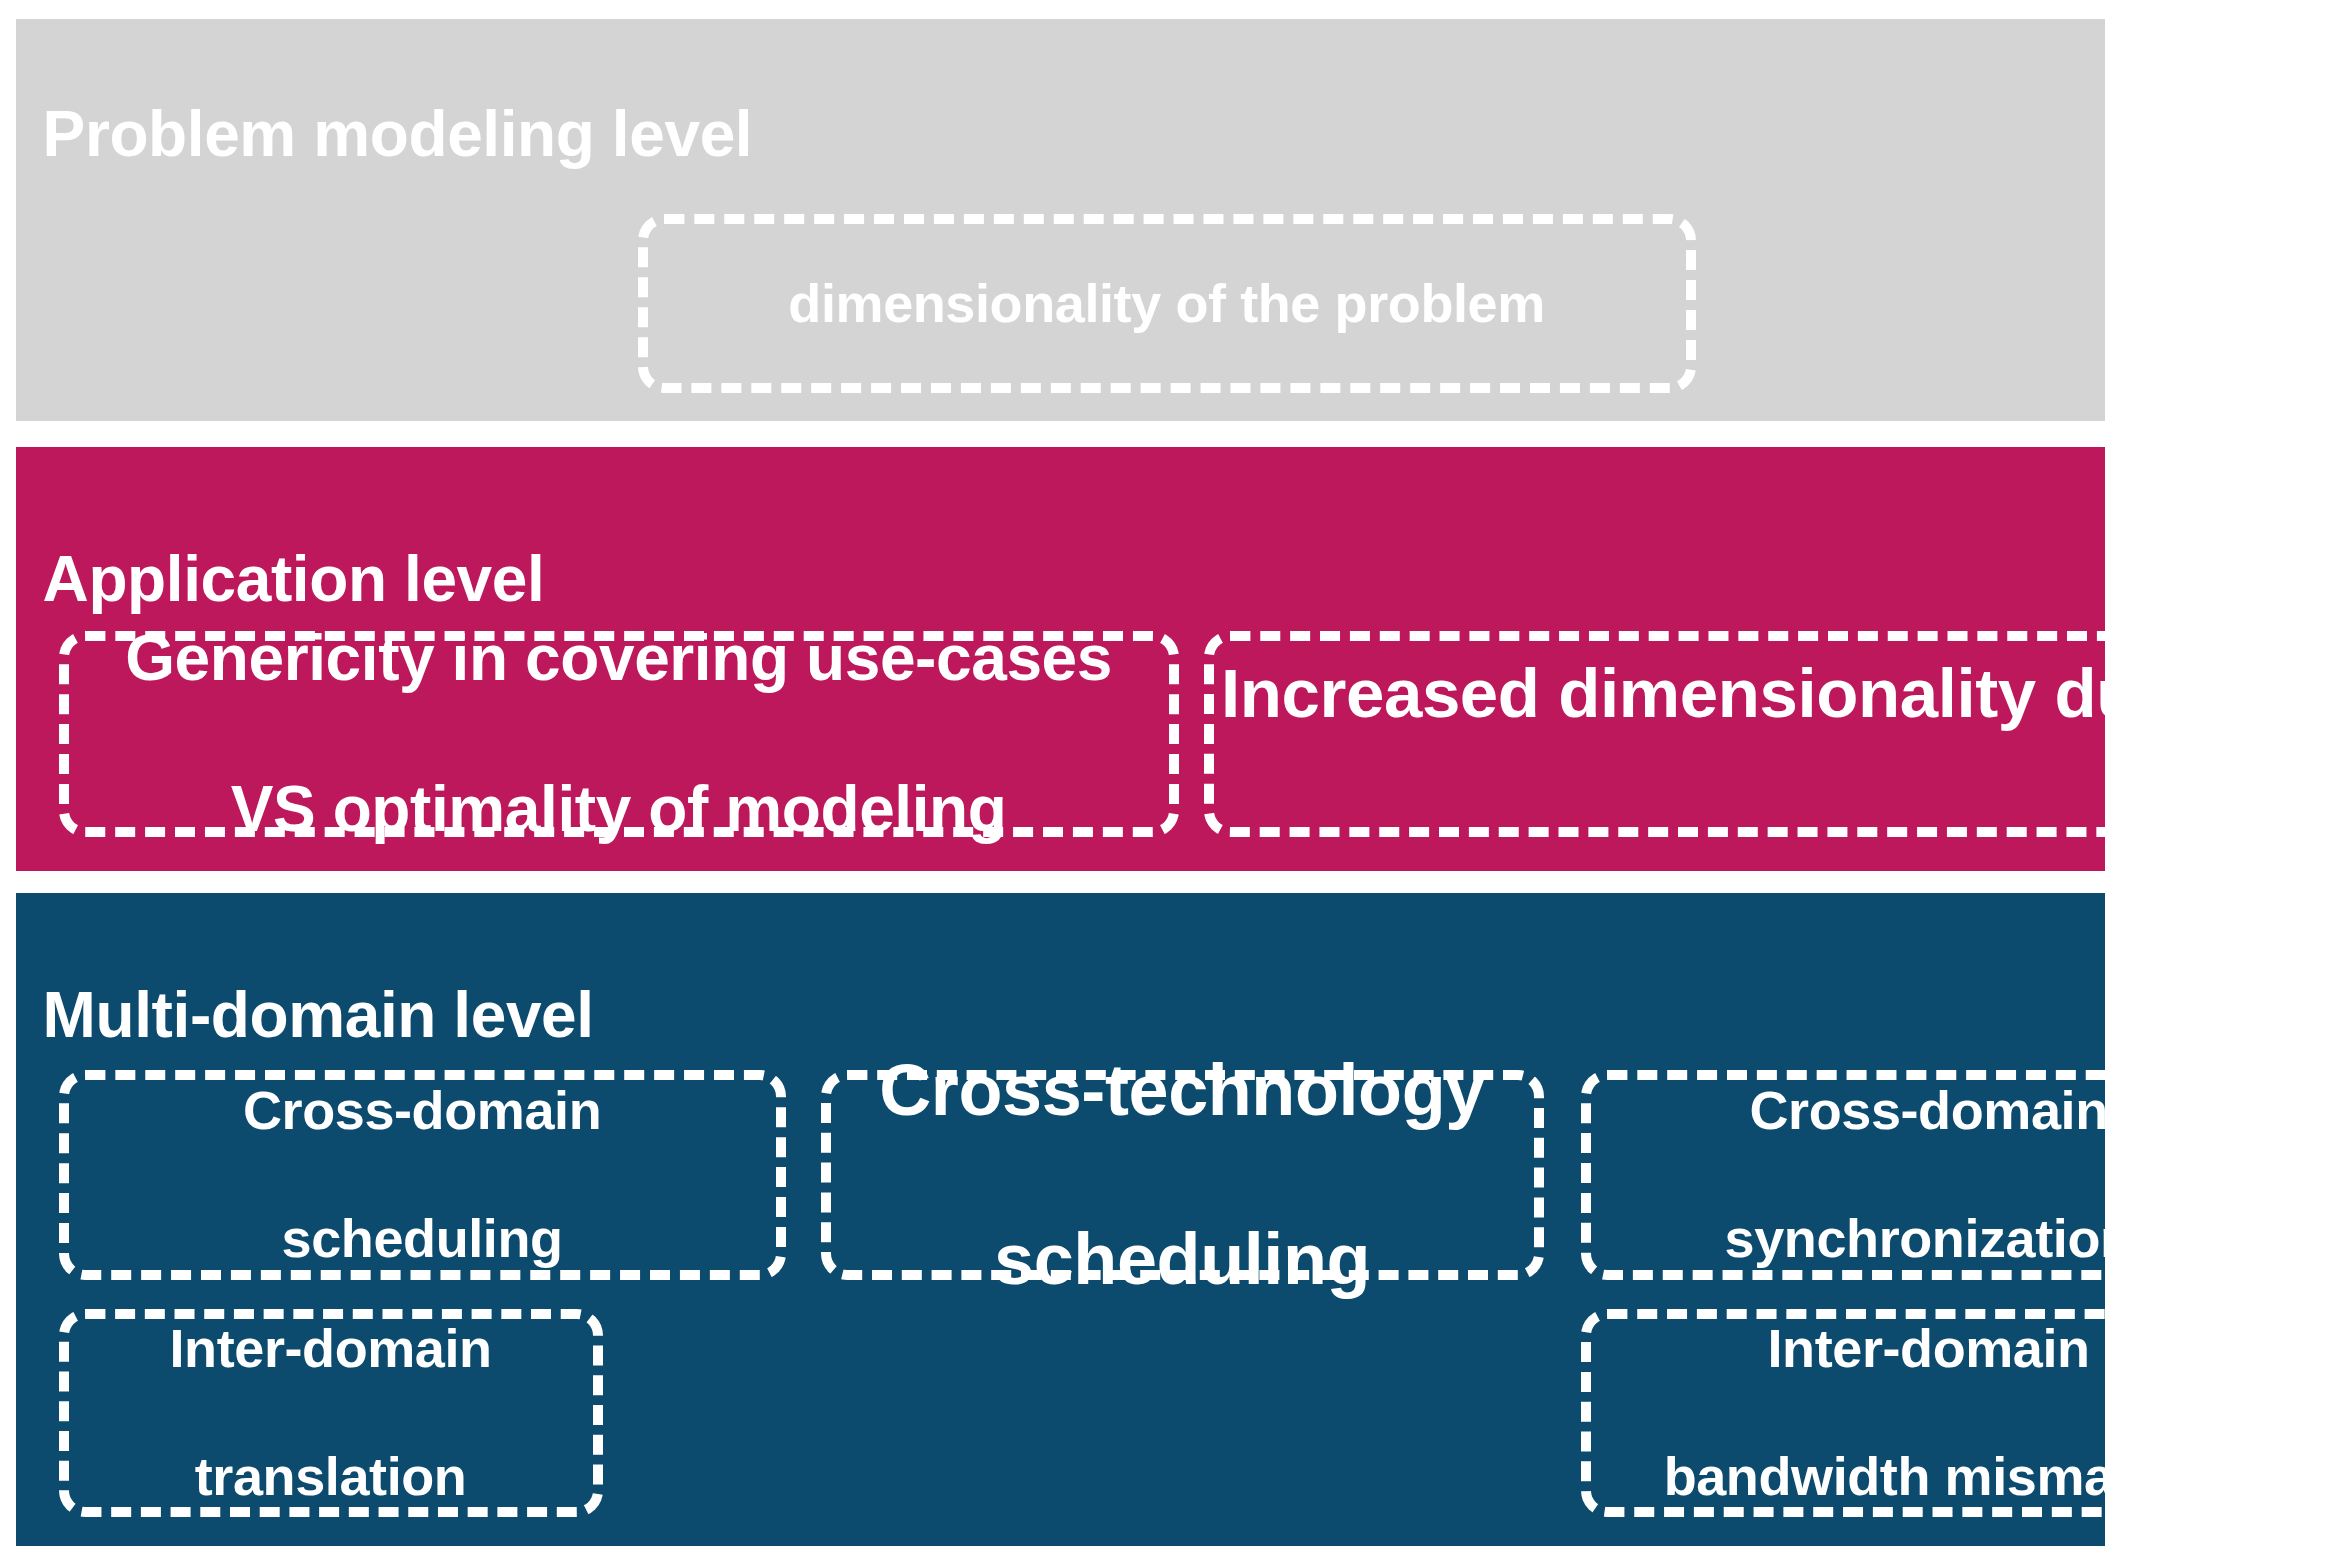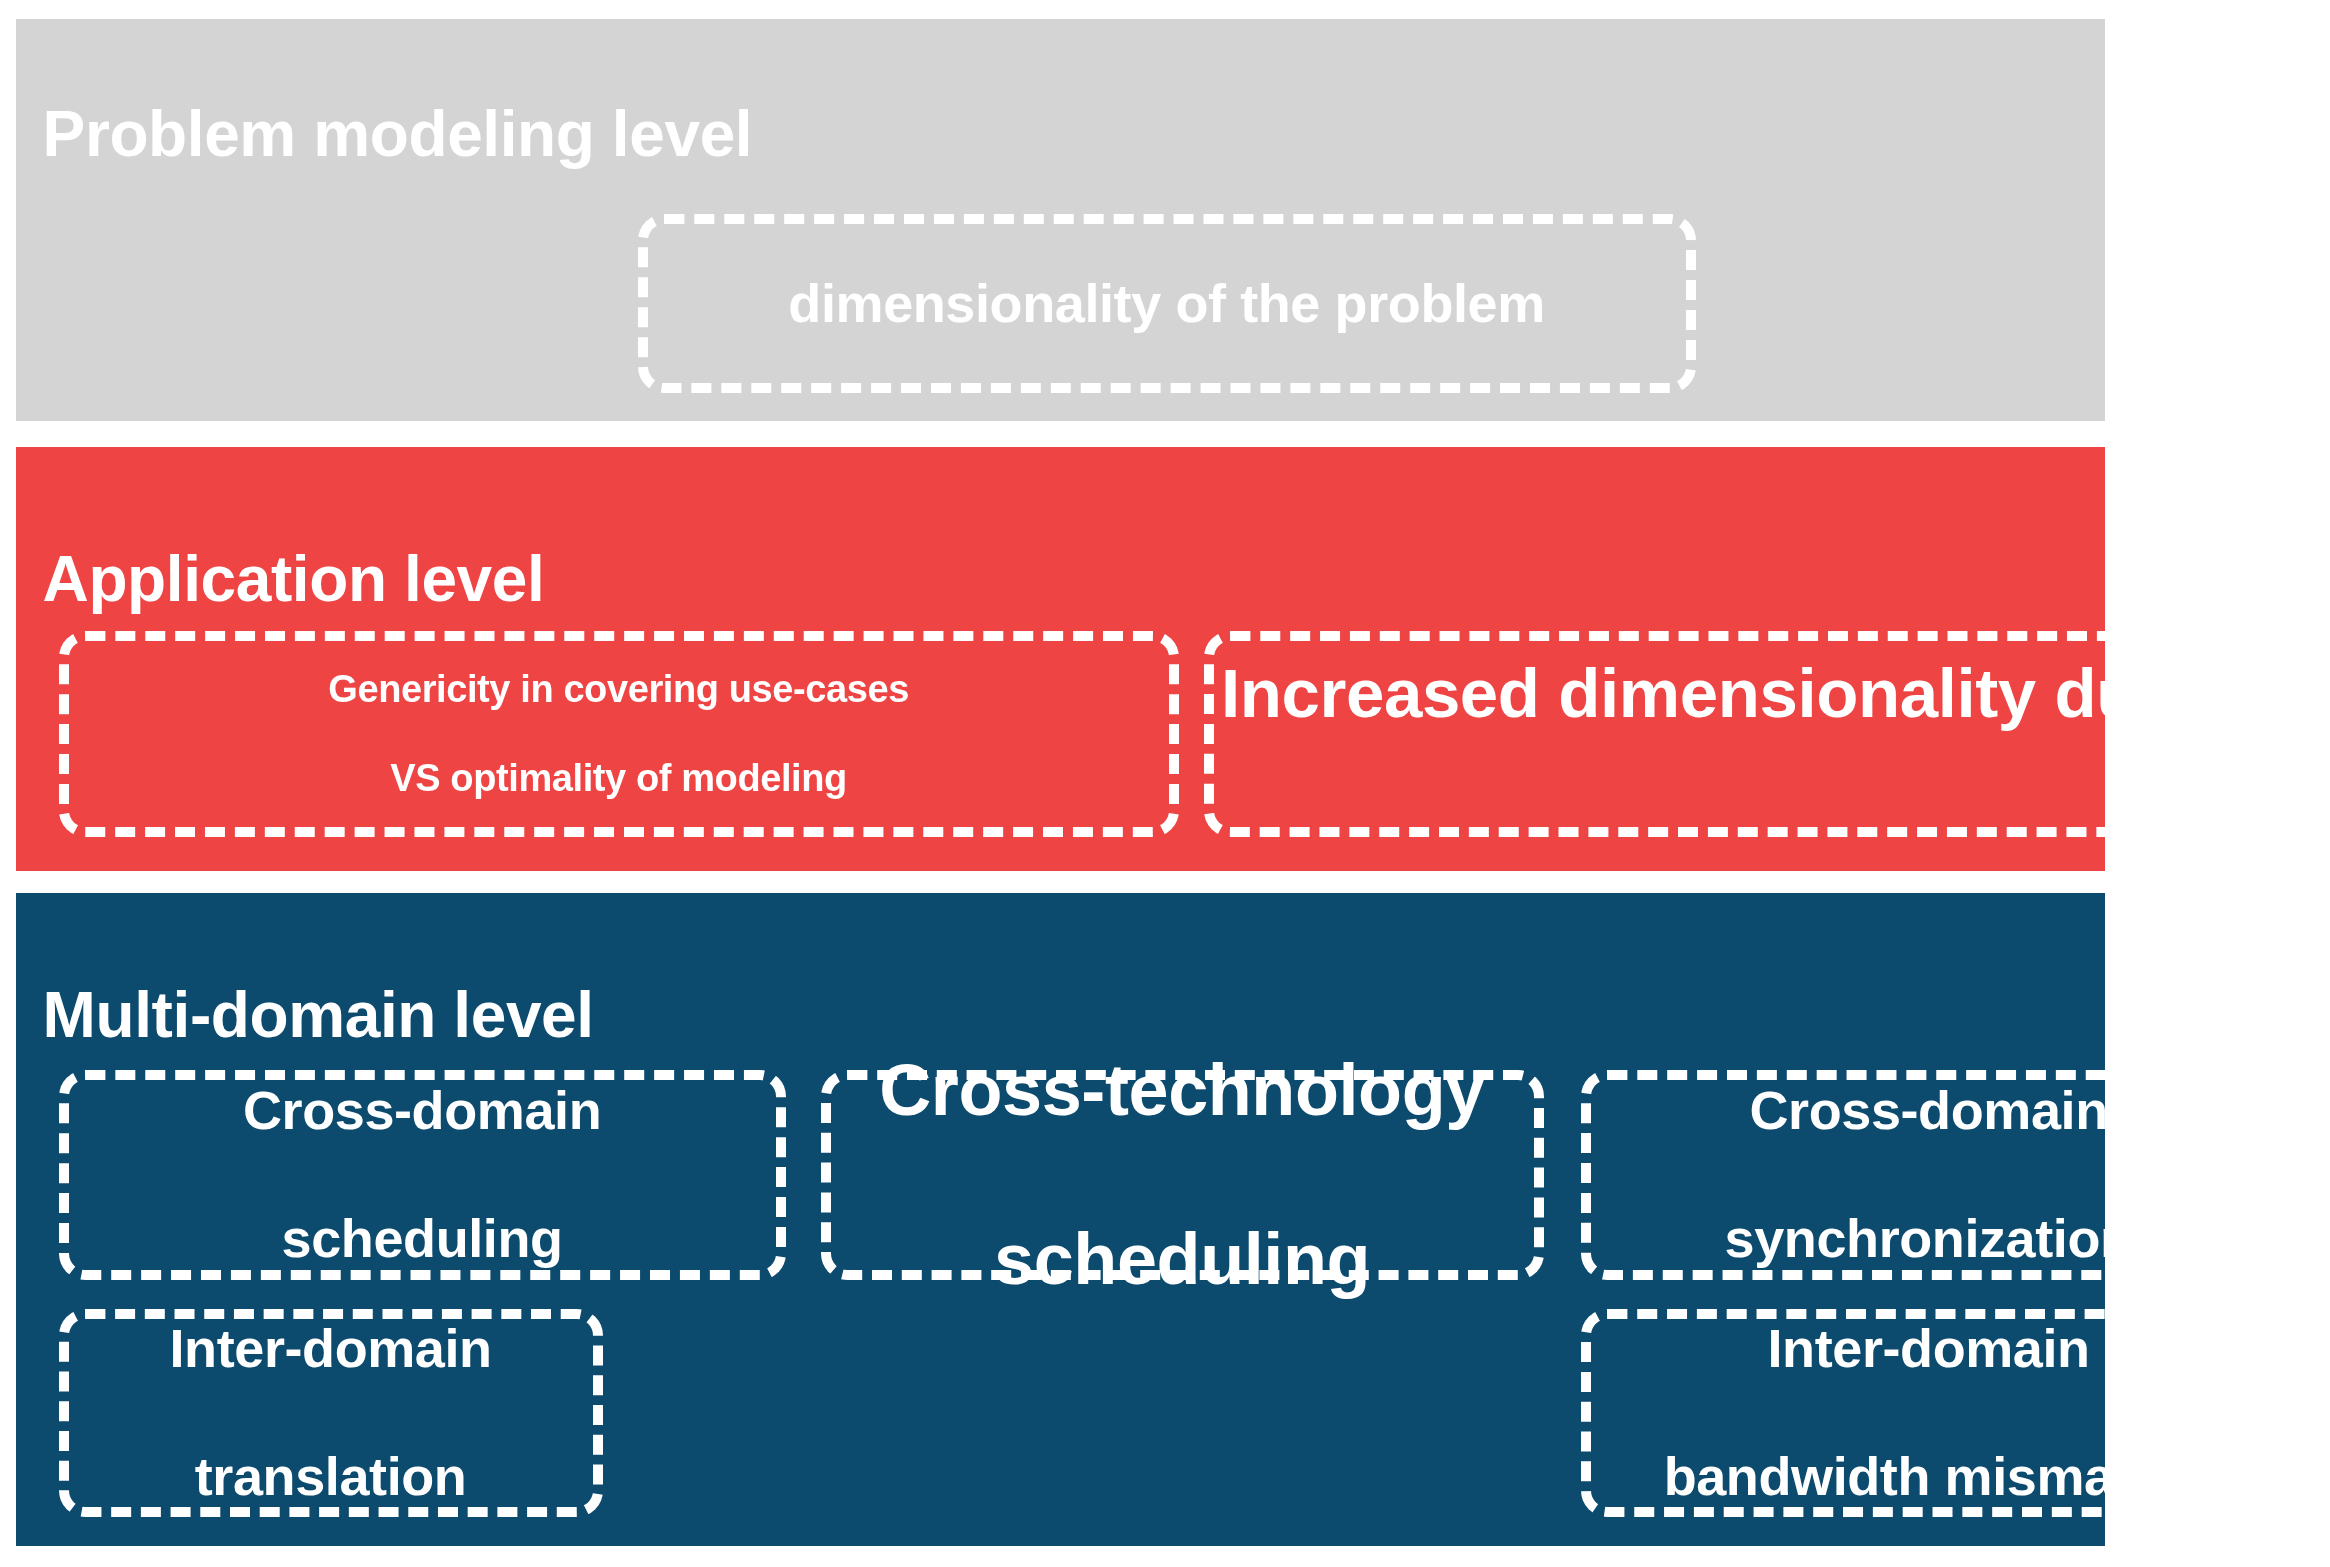--- a/index.html
+++ b/index.html
@@ -46,21 +46,21 @@
   #band-problem .band-title {
     left: 27px;
     top: 29.6px;
     font-size: 64px;
   }
 
   
   #band-application {
     top: 447px;
     height: 424px;
-    background: #ef4444;
+    background: #be185d;
   }
   #band-application .band-title {
     left: 27px;
     top: 47px;
     font-size: 64px;
   }
 
   
   #band-multidomain {
     top: 893px;
@@ -98,21 +98,21 @@
     height: 179px;
     font-size: 54px;
   }
 
   
   #box-genericity {
     left: 43px;
     top: 184px;
     width: 1120px;
     height: 206px;
-    font-size: 38px;
+    font-size: 64px;
   }
   #box-increased-dim {
     left: 1188px;
     top: 184px;
     width: 1073px;
     height: 206px;
     font-size: 69px;
   }
 
   

